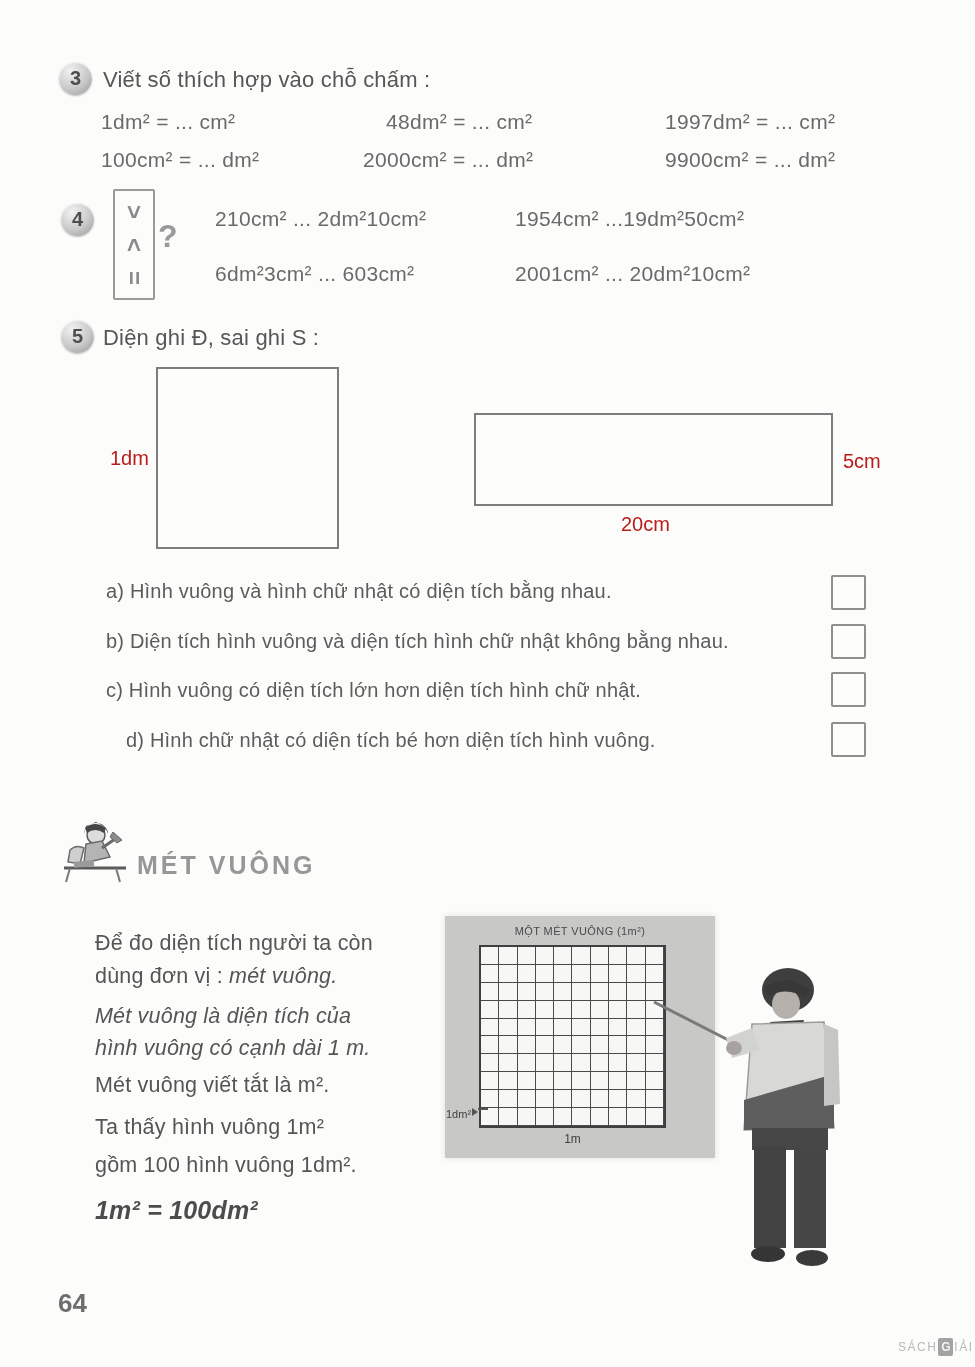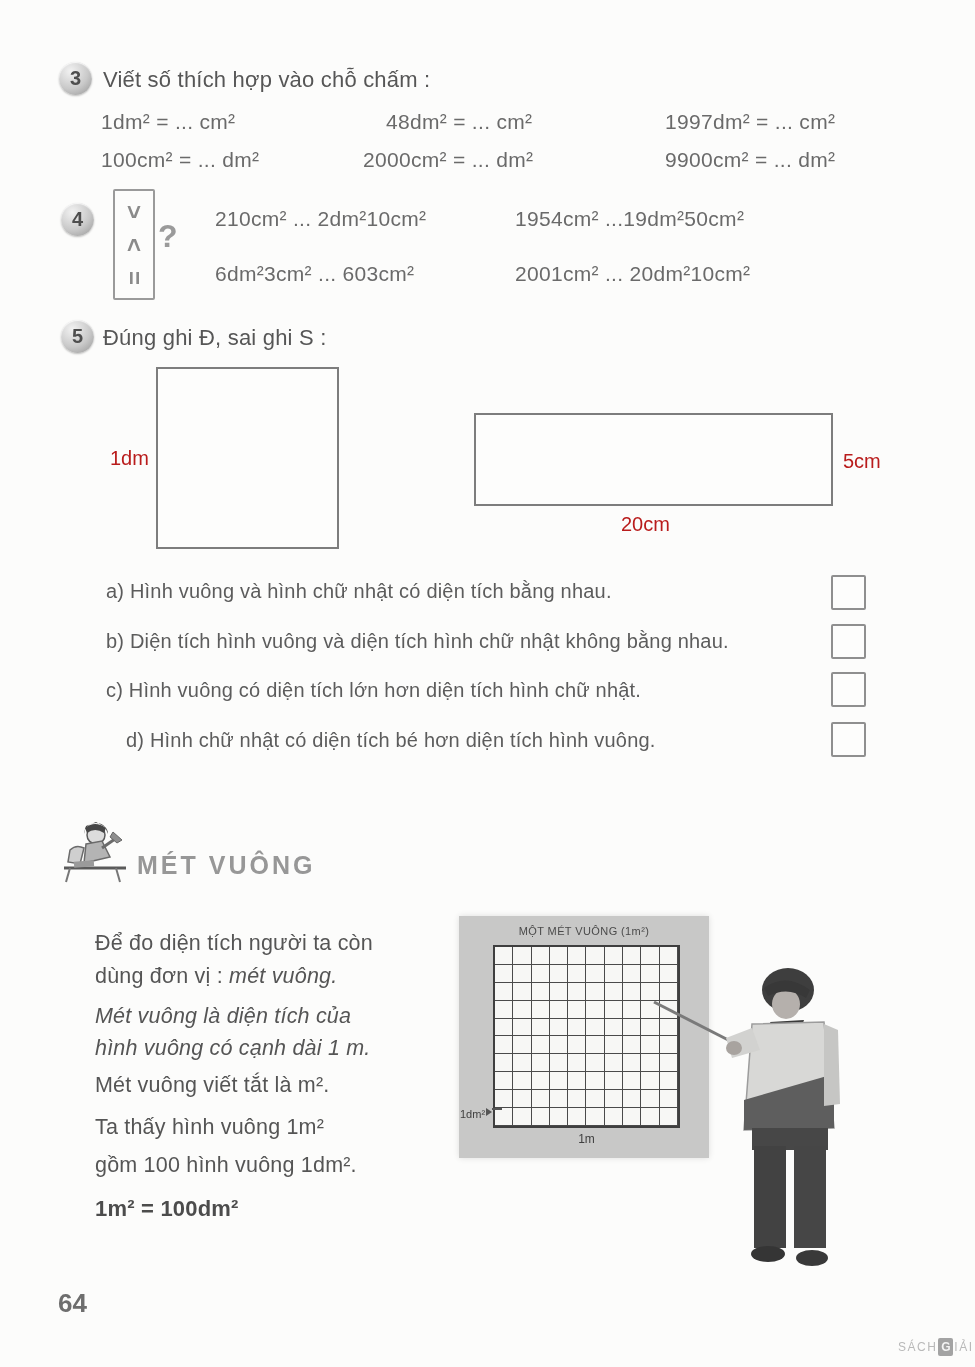--- a/index.html
+++ b/index.html
@@ -62,21 +62,21 @@
   }
   
   .lesson-line{
     position:absolute;left:95px;
     font-size:21.5px;color:#555555;white-space:nowrap;letter-spacing:.2px;
   }
   .italic{font-style:italic;}
   .bold{font-weight:bold;color:#4c4c4c;}
   
   .panel{
-    position:absolute;left:459px;top:916px;width:250px;height:242px;
+    position:absolute;left:445px;top:916px;width:270px;height:242px;
     background:#c8c8c7;box-shadow:0 0 6px rgba(0,0,0,.12);
   }
   .panel-title{
     position:absolute;left:0;top:9px;width:100%;
     text-align:center;font-size:11px;color:#4a4a4a;letter-spacing:.4px;
   }
   .dm-grid{
     position:absolute;left:34px;top:29px;width:187px;height:183px;
     background:#f7f7f5;border:2px solid #3f3f3f;box-sizing:border-box;
     display:grid;
@@ -136,21 +136,21 @@
     <span class="sign">=</span>
   </div>
   <div class="qmark">?</div>
 
   <div class="expr" style="left:215px;top:207px;">210cm² ... 2dm²10cm²</div>
   <div class="expr" style="left:515px;top:207px;">1954cm² ...19dm²50cm²</div>
   <div class="expr" style="left:215px;top:262px;">6dm²3cm² ... 603cm²</div>
   <div class="expr" style="left:515px;top:262px;">2001cm² ... 20dm²10cm²</div>
 
   <div class="badge" style="left:61px;top:320px;">5</div>
-  <div class="ex-title" style="left:103px;top:325px;">Đúng ghi Đ, sai ghi S :</div>
+  <div class="ex-title" style="left:103px;top:325px;">Diện ghi Đ, sai ghi S :</div>
 
   <div class="shape" style="left:156px;top:367px;width:179px;height:178px;"></div>
   <div class="dim-label" style="left:110px;top:447px;">1dm</div>
 
   <div class="shape" style="left:474px;top:413px;width:355px;height:89px;"></div>
   <div class="dim-label" style="left:843px;top:450px;">5cm</div>
   <div class="dim-label" style="left:621px;top:513px;">20cm</div>
 
   <div class="statement" style="left:106px;top:580px;">a) Hình vuông và hình chữ nhật có diện tích bằng nhau.</div>
   <div class="statement" style="left:106px;top:630px;">b) Diện tích hình vuông và diện tích hình chữ nhật không bằng nhau.</div>
@@ -181,21 +181,21 @@
     <span>Để đo diện tích người ta còn</span>
   </div>
   <div class="lesson-line" style="top:964px;">
     <span>dùng đơn vị : </span><span class="italic">mét vuông.</span>
   </div>
   <div class="lesson-line italic" style="top:1004px;">Mét vuông là diện tích của</div>
   <div class="lesson-line italic" style="top:1036px;">hình vuông có cạnh dài 1 m.</div>
   <div class="lesson-line" style="top:1073px;">Mét vuông viết tắt là m².</div>
   <div class="lesson-line" style="top:1115px;">Ta thấy hình vuông 1m²</div>
   <div class="lesson-line" style="top:1153px;text-align:center;">gồm 100 hình vuông 1dm².</div>
-  <div class="lesson-line bold" style="top:1196px;font-size:22px;">1m² = 100dm²</div>
+  <div class="lesson-line bold" style="top:1196px;font-size:25px;font-style:italic;">1m² = 100dm²</div>
 
   <div class="panel">
     <div class="panel-title">MỘT MÉT VUÔNG (1m²)</div>
     <div class="dm-grid" style="grid-template-columns: repeat(10, 1fr); grid-template-rows: repeat(10, 1fr);">
         <div class="cell"></div>
         <div class="cell"></div>
         <div class="cell"></div>
         <div class="cell"></div>
         <div class="cell"></div>
         <div class="cell"></div>

